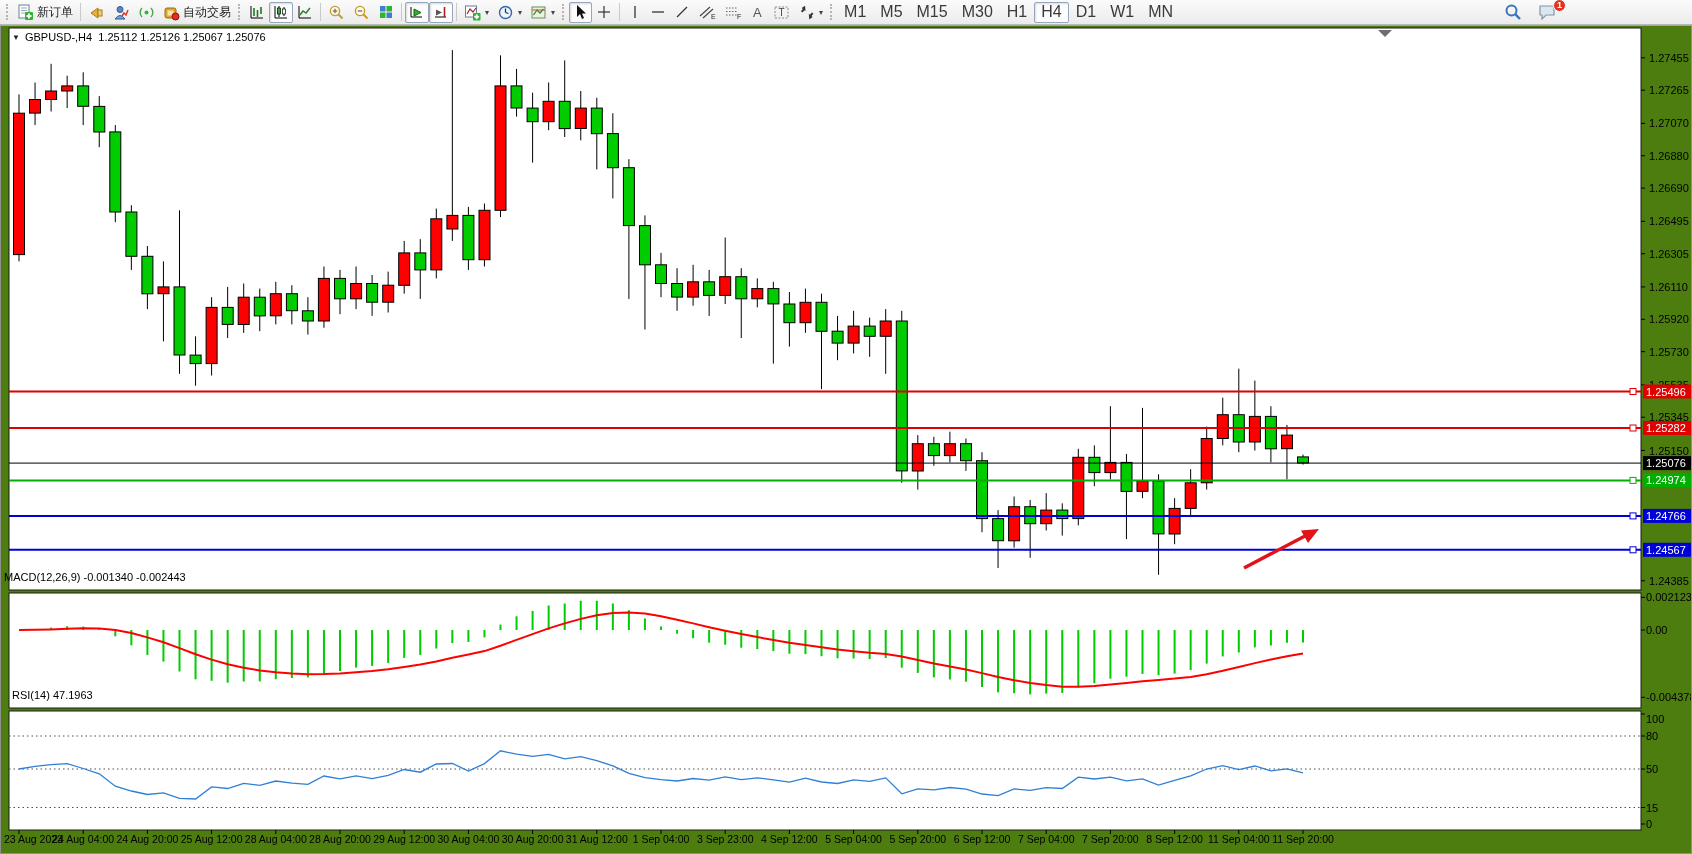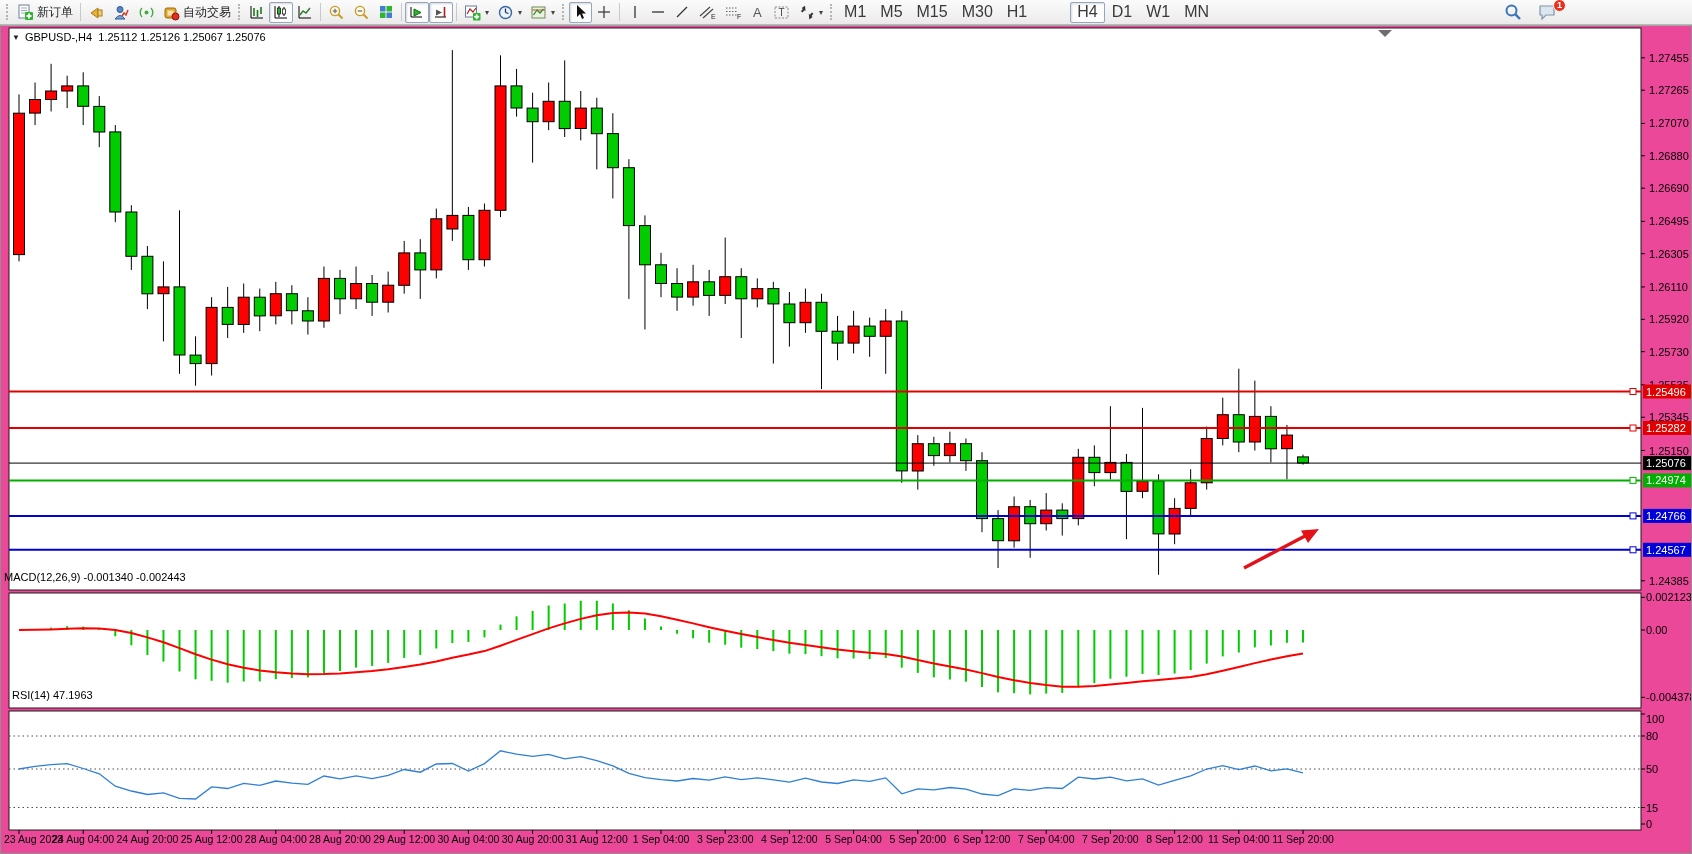--- a/index.html
+++ b/index.html
@@ -10,27 +10,27 @@
     background:linear-gradient(#fbfbfb,#ebebeb); border-bottom:1px solid #b9b9b9; }
   .grip { width:4px; height:16px; margin:0 3px; border-left:2px dotted #b5b5b5; }
   .vsep { width:1px; height:18px; background:#c9c9c9; margin:0 3px; }
   .tbtn { height:21px; min-width:23px; display:flex; align-items:center; justify-content:center;
     gap:3px; padding:0 3px; border:1px solid transparent; border-radius:2px; cursor:default; }
   .tbtn.active { background:#fdfdfd; border:1px solid #94a7bd; box-shadow:inset 1px 1px 2px #d8d8d8; }
   .tlabel { font-size:12px; color:#1d1d1d; white-space:nowrap; }
   .caret { font-size:8px; color:#444; margin-left:1px; }
   .tf-btn { font-size:16px; color:#3a3a3a; padding:0 6px; height:21px; display:flex;
     align-items:center; border:1px solid transparent; border-radius:2px; }
-  .tf-btn.active { background:#fdfdfd; border-color:#94a7bd; box-shadow:inset 1px 1px 2px #dcdcdc;margin-left:36px; }
+  .tf-btn.active { background:#fdfdfd; border-color:#94a7bd; box-shadow:inset 1px 1px 2px #dcdcdc; }
   #right-tools { margin-left:auto; margin-right:128px; display:flex; align-items:center; gap:8px; }
   .badge { position:absolute; top:-4px; right:-6px; background:#e8321e; color:#fff;
     font-size:9px; font-weight:bold; border-radius:7px; min-width:13px; height:13px;
     display:flex; align-items:center; justify-content:center; border:1px solid #fff; }
   
-  #chart-window { position:relative; width:1692px; height:829px; background:#ec4899;
+  #chart-window { position:relative; width:1692px; height:829px; background:#4d7c0f;
     border:1px solid #8f8f8f; border-top:1px solid #a5a5a5; }
   #chart-svg { display:block; }
   .overlay-label { position:absolute; font-size:11px; color:#000; white-space:pre; z-index:5; }
   #symbol-readout { left:11px; top:5px; }
   #symbol-readout .tri { font-size:8px; color:#222; margin-right:5px; vertical-align:1px; }
   #macd-label { left:3px; top:545px; }
   #rsi-label  { left:11px; top:663px; }
   text { font-family:"Liberation Sans", sans-serif; }
 </style>
 </head>

